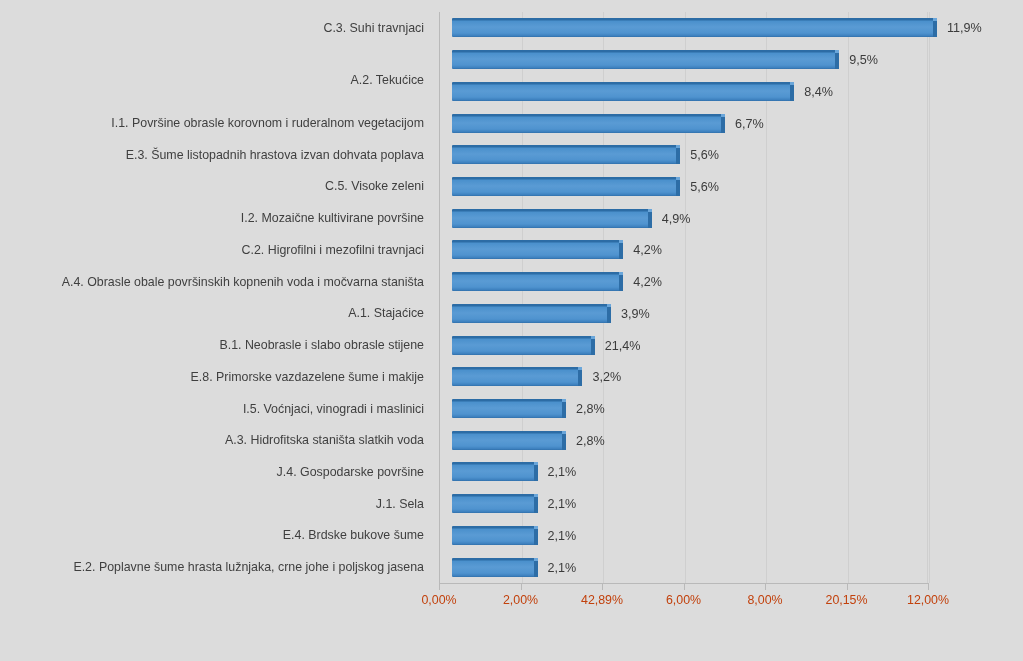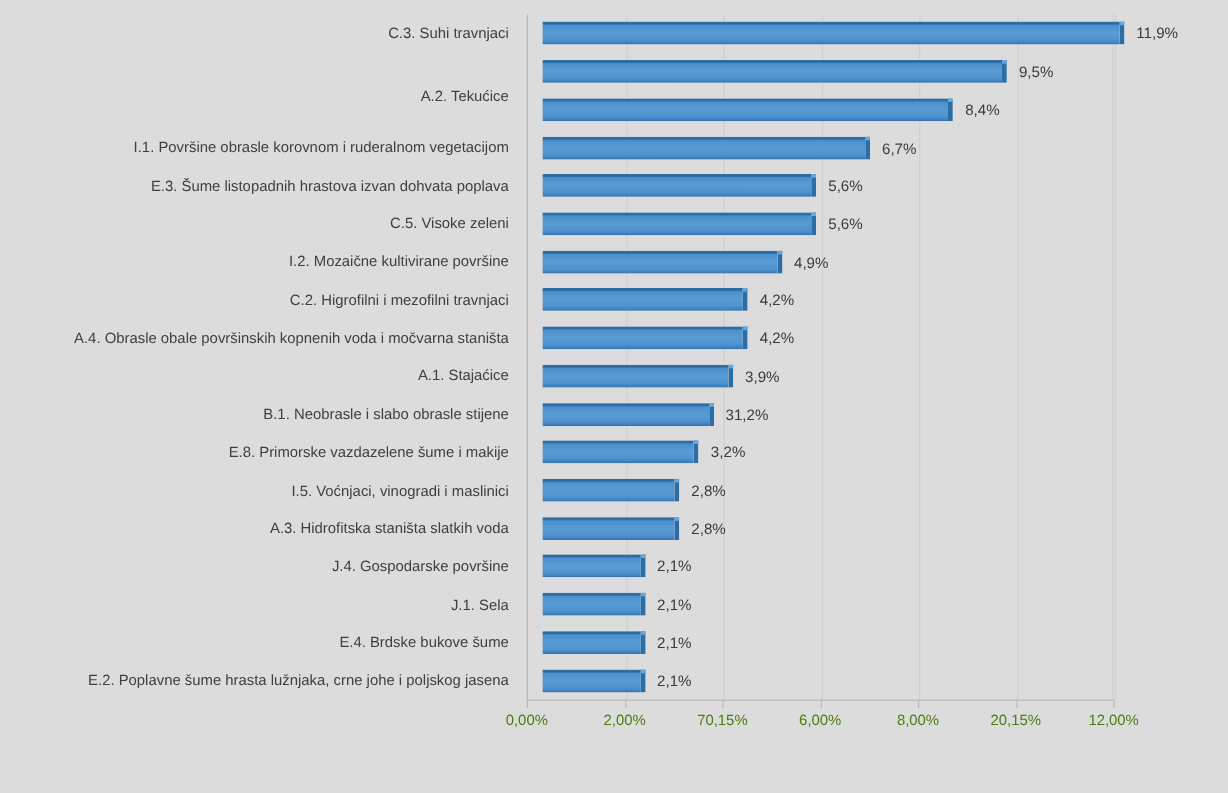--- a/index.html
+++ b/index.html
@@ -121,21 +121,21 @@
     width: 1px;
     height: 7px;
     background: #b9b9b9;
   }
   .tick-label {
     position: absolute;
     top: 10px;
     transform: translateX(-50%);
     font-size: 12.4px;
     line-height: 15px;
-    color: #4d7c0f;
+    color: #c2410c;
     white-space: nowrap;
   }
   #axis-line {
     position: absolute;
     left: 439px;
     top: 583px;
     width: 489px;
     height: 1px;
     background: #b9b9b9;
   }
@@ -208,21 +208,21 @@
       <div class="bar-row" style="top: 260.139px; width: 489px;">
         <div class="bar" style="width: 171.15px;"></div>
         <span class="bar-value" style="left: 181.15px;">4,2%</span>
       </div>
       <div class="bar-row" style="top: 291.861px; width: 489px;">
         <div class="bar" style="width: 158.925px;"></div>
         <span class="bar-value" style="left: 168.925px;">3,9%</span>
       </div>
       <div class="bar-row" style="top: 323.583px; width: 489px;">
         <div class="bar" style="width: 142.625px;"></div>
-        <span class="bar-value" style="left: 152.625px;">31,2%</span>
+        <span class="bar-value" style="left: 152.625px;">21,4%</span>
       </div>
       <div class="bar-row" style="top: 355.306px; width: 489px;">
         <div class="bar" style="width: 130.4px;"></div>
         <span class="bar-value" style="left: 140.4px;">3,2%</span>
       </div>
       <div class="bar-row" style="top: 387.028px; width: 489px;">
         <div class="bar" style="width: 114.1px;"></div>
         <span class="bar-value" style="left: 124.1px;">2,8%</span>
       </div>
       <div class="bar-row" style="top: 418.75px; width: 489px;">
@@ -247,21 +247,21 @@
       </div>
     </div>
 
   <div id="axis-line"></div>
   <div id="value-axis">
       <div class="tick-mark" style="left: 0px;"></div>
       <div class="tick-label" style="left: 0px;">0,00%</div>
       <div class="tick-mark" style="left: 81.5px;"></div>
       <div class="tick-label" style="left: 81.5px;">2,00%</div>
       <div class="tick-mark" style="left: 163px;"></div>
-      <div class="tick-label" style="left: 163px;">70,15%</div>
+      <div class="tick-label" style="left: 163px;">42,89%</div>
       <div class="tick-mark" style="left: 244.5px;"></div>
       <div class="tick-label" style="left: 244.5px;">6,00%</div>
       <div class="tick-mark" style="left: 326px;"></div>
       <div class="tick-label" style="left: 326px;">8,00%</div>
       <div class="tick-mark" style="left: 407.5px;"></div>
       <div class="tick-label" style="left: 407.5px;">20,15%</div>
       <div class="tick-mark" style="left: 489px;"></div>
       <div class="tick-label" style="left: 489px;">12,00%</div>
     </div>
 

